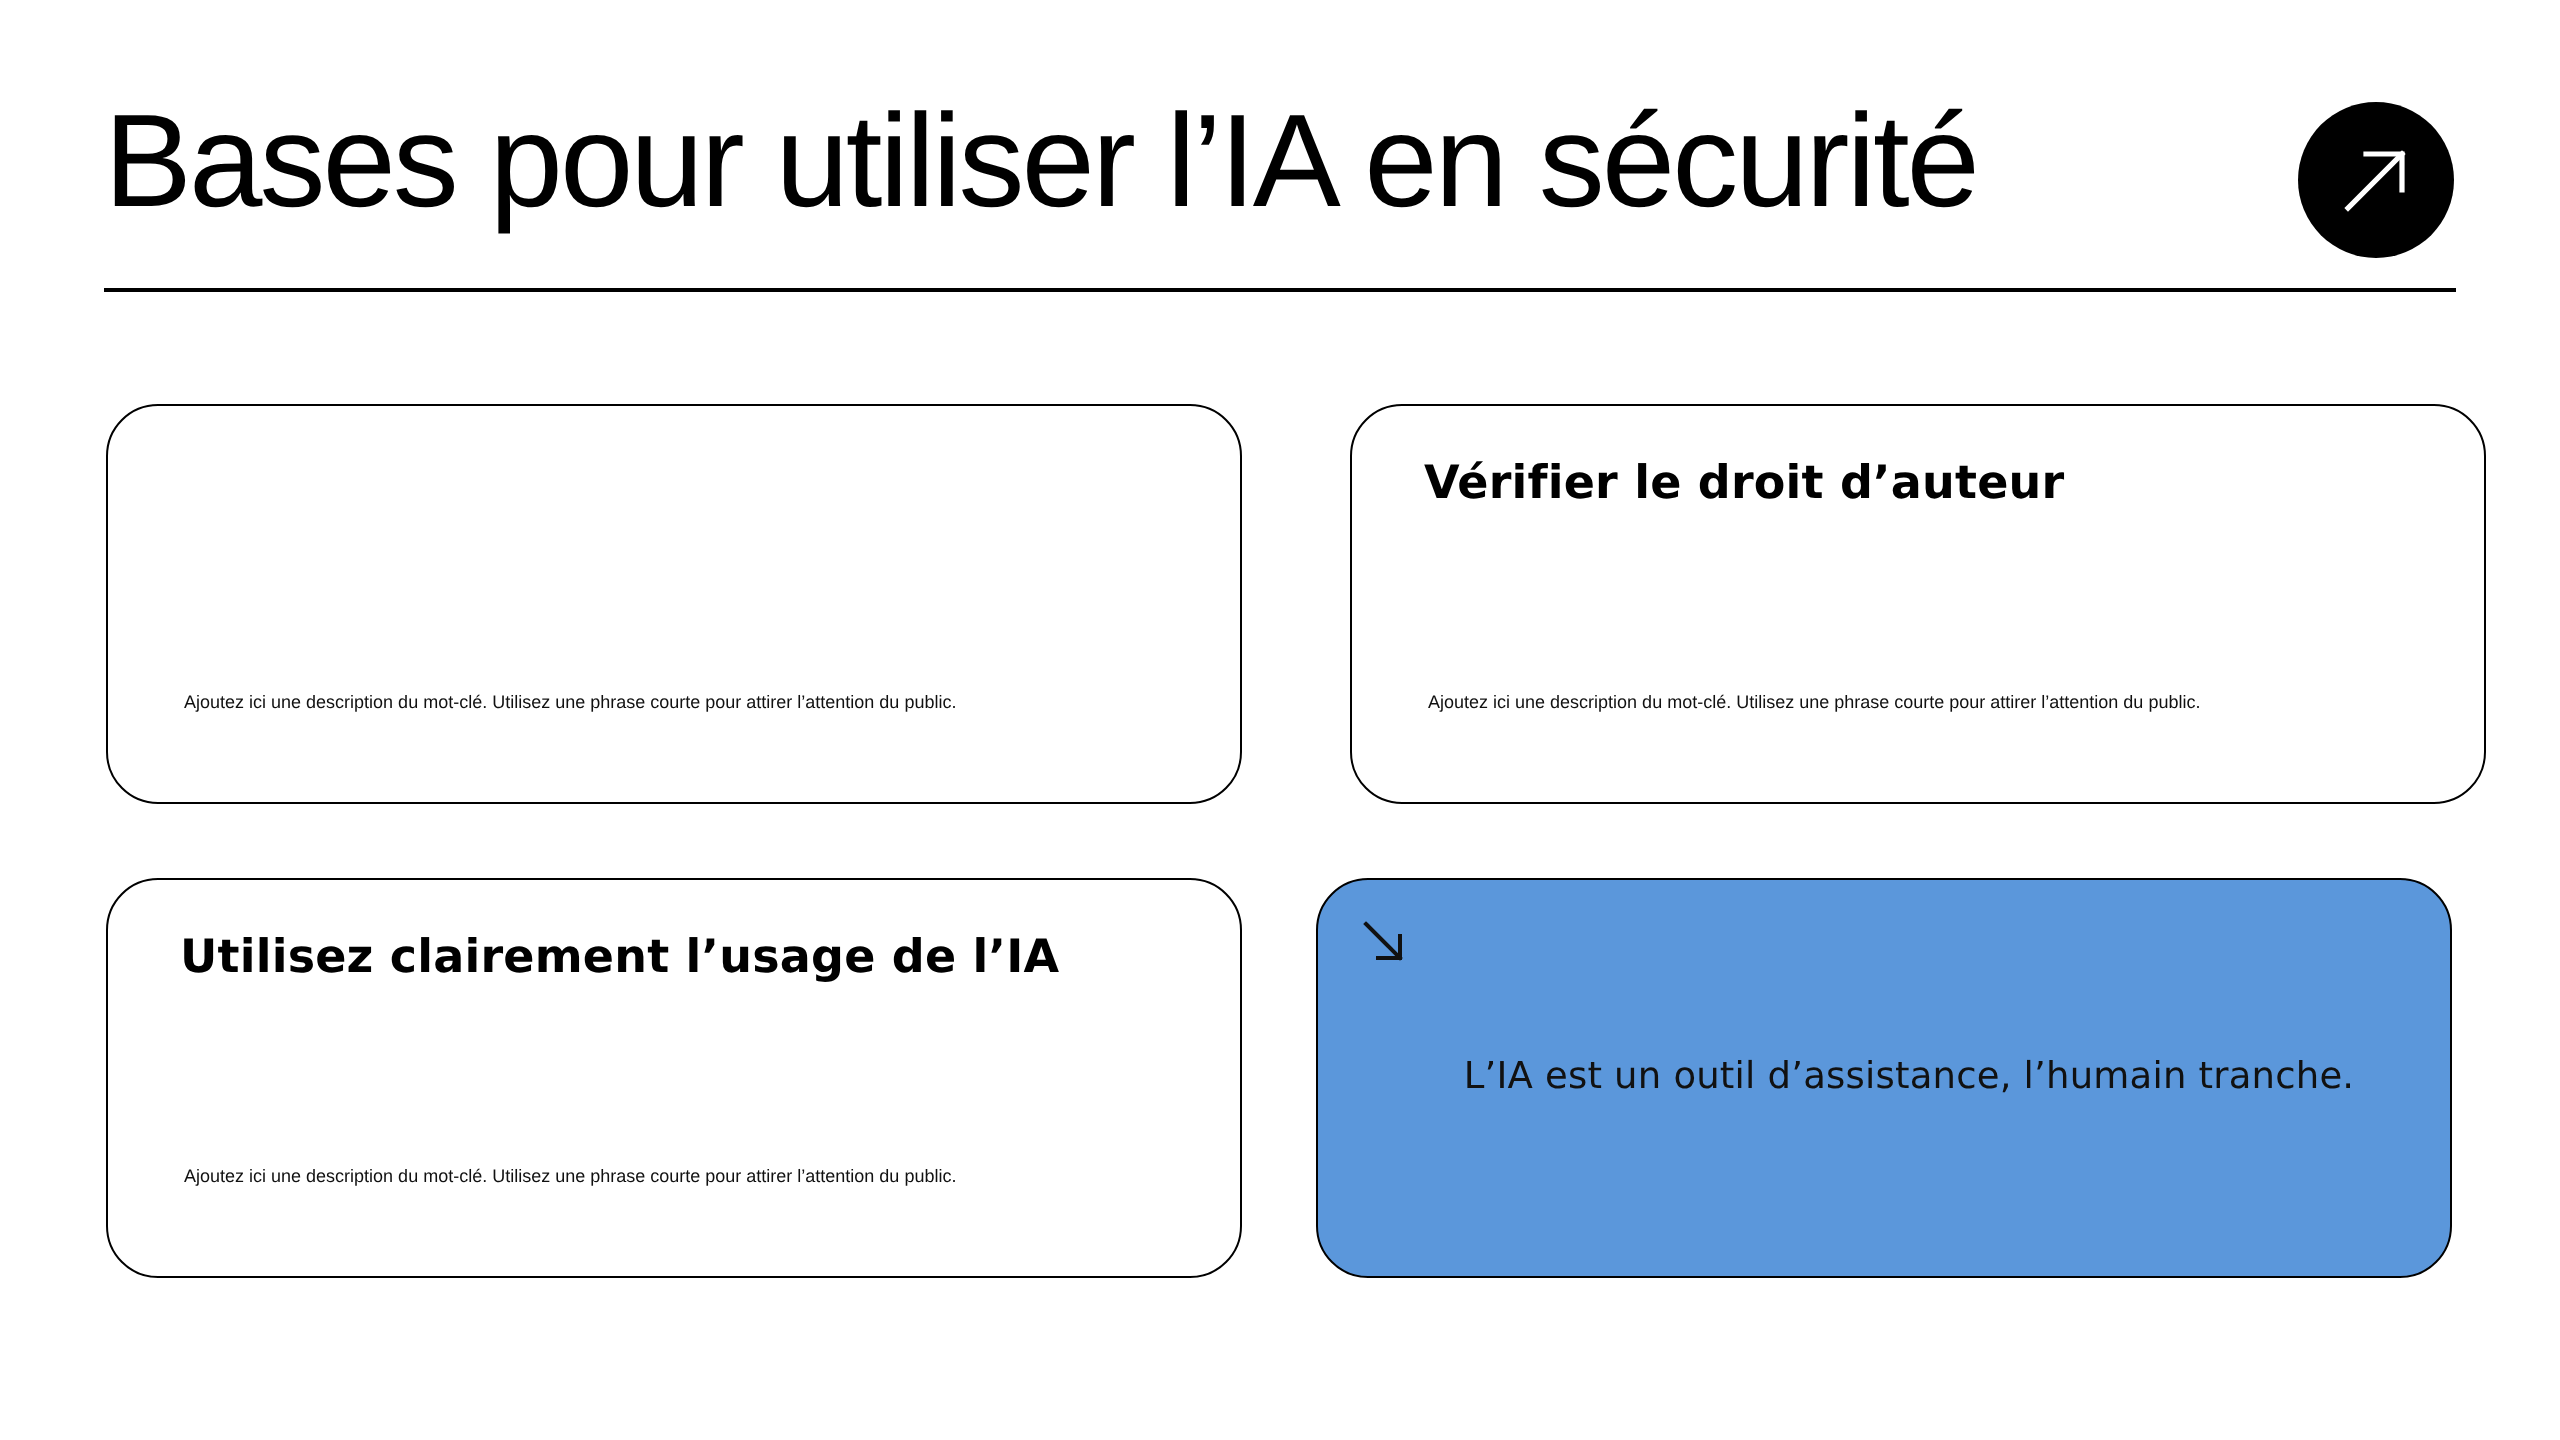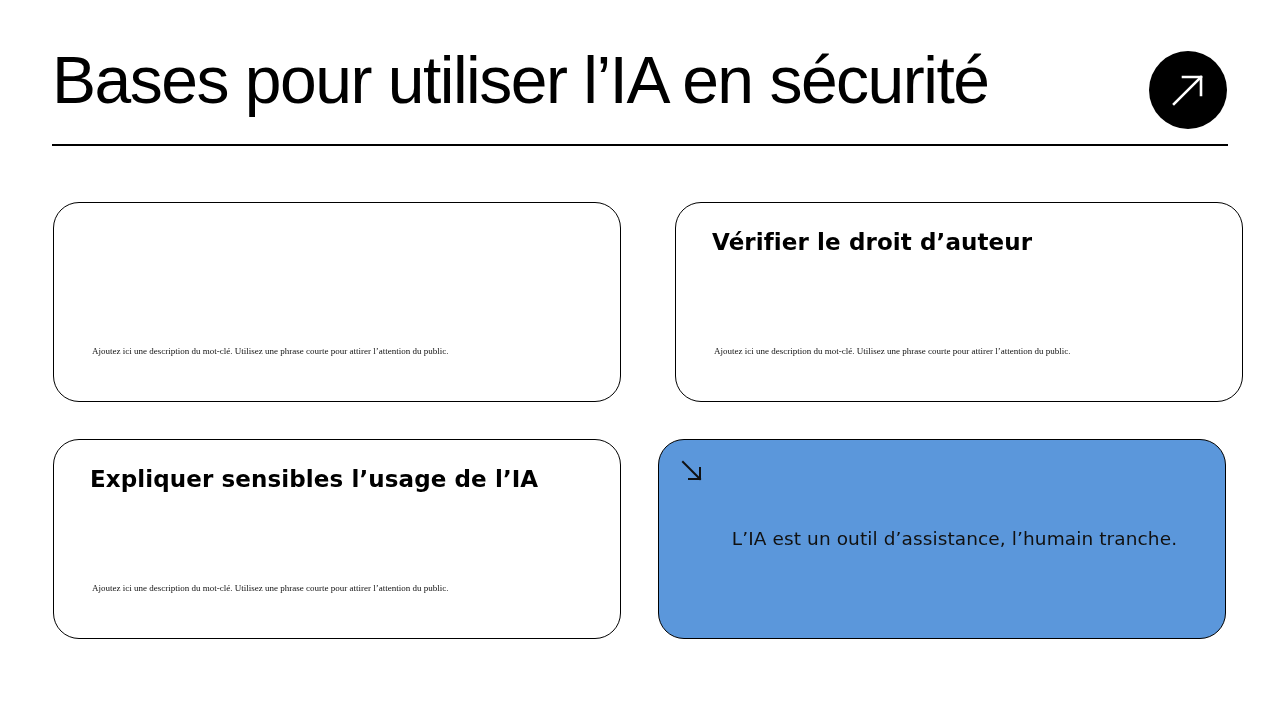--- a/index.html
+++ b/index.html
@@ -42,21 +42,21 @@
     .card-title {
       position: absolute; left: 36px; top: 26px;
       font-size: 23px; font-weight: 700; letter-spacing: 0.1px;
       white-space: nowrap;
       font-family: "DejaVu Sans", sans-serif;
       font-weight: 600;
     }
     .card-desc {
       position: absolute; left: 38px; top: 143px;
       font-size: 9px; white-space: nowrap; color: #111111;
-      font-family: Liberation Serif, serif;
+      font-family: Liberation Sans, sans-serif;
     }
     .card-quote {
       position: absolute; left: 0; right: 0; top: 88px;
       text-align: center;
       font-size: 18.5px; color: #111111;
       font-family: "DejaVu Sans", sans-serif;
       letter-spacing: 0.1px;
       margin-left: 25px;
     }
     .card-corner-icon {
@@ -83,21 +83,21 @@
   <div class="card c1">
     <div class="card-desc">Ajoutez ici une description du mot-clé. Utilisez une phrase courte pour attirer l’attention du public.</div>
   </div>
 
   <div class="card c2">
     <div class="card-title">Vérifier le droit d’auteur</div>
     <div class="card-desc">Ajoutez ici une description du mot-clé. Utilisez une phrase courte pour attirer l’attention du public.</div>
   </div>
 
   <div class="card c3">
-    <div class="card-title">Expliquer sensibles l’usage de l’IA</div>
+    <div class="card-title">Utilisez clairement l’usage de l’IA</div>
     <div class="card-desc">Ajoutez ici une description du mot-clé. Utilisez une phrase courte pour attirer l’attention du public.</div>
   </div>
 
   <div class="card c4">
     <svg class="card-corner-icon" viewBox="0 0 26 26">
       <line x1="4" y1="4" x2="21" y2="21" stroke="#111111" stroke-width="2" stroke-linecap="square"></line>
       <polyline points="21,10 21,21 10,21" fill="none" stroke="#111111" stroke-width="2" stroke-linecap="square"></polyline>
     </svg>
     <div class="card-quote">L’IA est un outil d’assistance, l’humain tranche.</div>
   </div>

